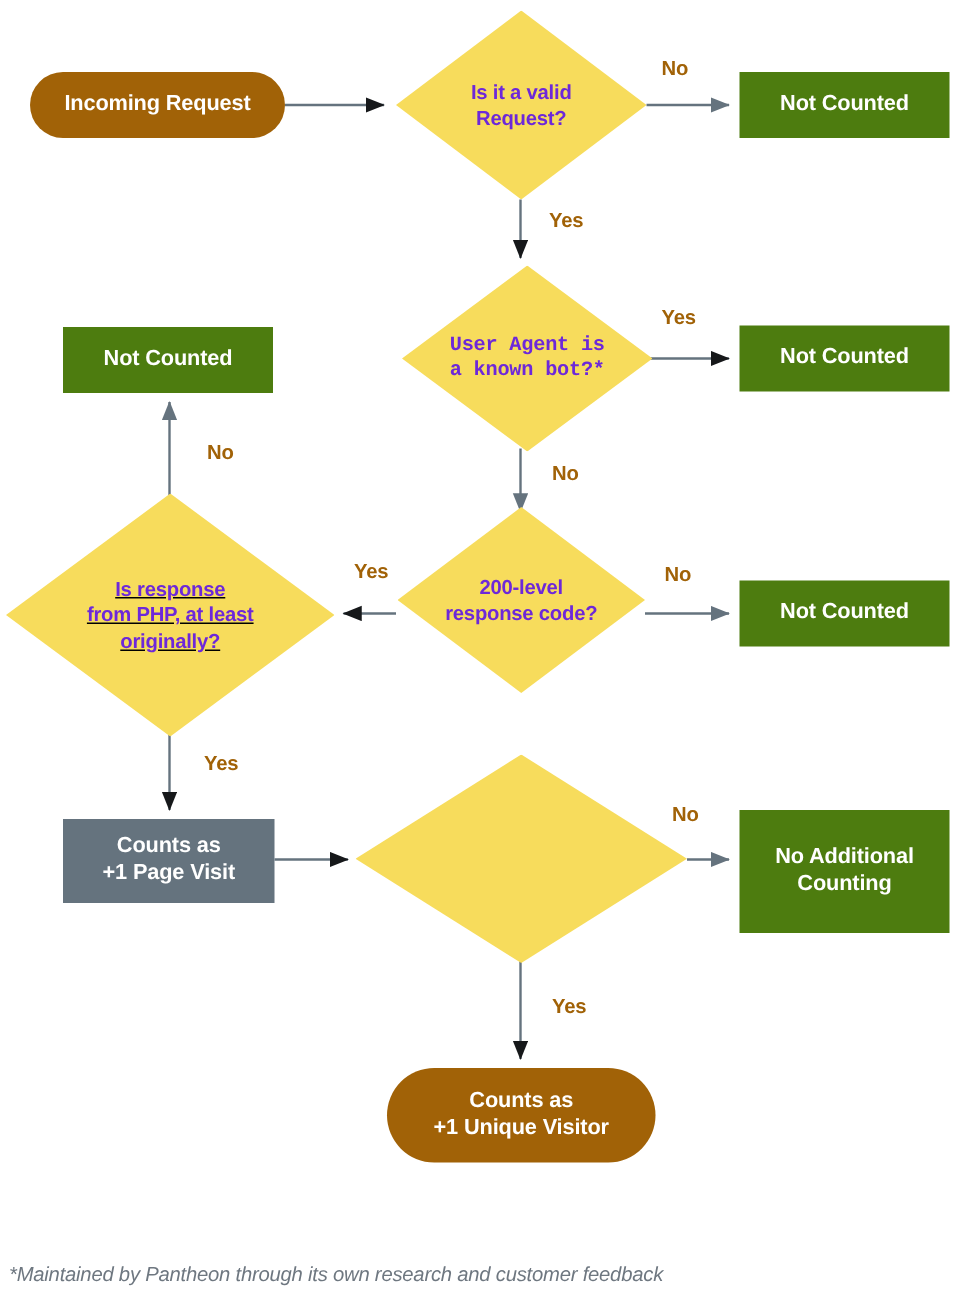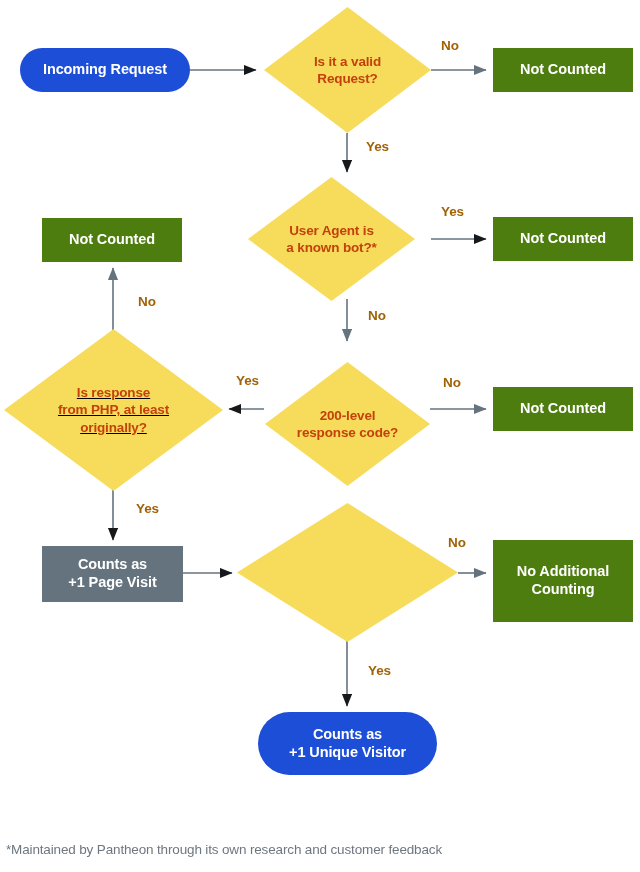--- a/index.html
+++ b/index.html
@@ -36,21 +36,21 @@
     z-index: 3;
   }
   .node .node-label {
     display: block;
     white-space: pre-line;
     line-height: 1.22;
   }
 
   
   .pill {
-    background: #1d4ed8;
+    background: #a16207;
     border-radius: 999px;
     color: #ffffff;
     font-weight: bold;
     font-size: 14.5px;
     letter-spacing: -0.1px;
   }
 
   
   .proc {
     background: #65737E;
@@ -78,21 +78,21 @@
     left: 0; top: 0;
     width: 100%;
     height: 100%;
     background: #F7DC5C;
     clip-path: polygon(50% 0%, 100% 50%, 50% 100%, 0% 50%);
     z-index: 0;
   }
   .diamond .node-label {
     position: relative;
     z-index: 1;
-    color: #c2410c;
+    color: #6d28d9;
     font-weight: bold;
     font-size: 13.5px;
     letter-spacing: -0.15px;
     line-height: 1.28;
     padding: 0 6px;
   }
 
   
   .edge-label {
     position: absolute;
@@ -104,20 +104,21 @@
     z-index: 4;
   }
 
   
   .footnote {
     position: absolute;
     left: 6px;
     top: 842px;
     color: #6E7780;
     font-size: 13.5px;
+    font-style: italic;
     letter-spacing: -0.15px;
     white-space: nowrap;
     z-index: 4;
   }
 </style>
 </head>
 <body>
 
 <svg id="flow-canvas" viewBox="0 0 640 872" aria-hidden="true">
   <defs>
@@ -168,38 +169,38 @@
 </div>
 
 <div class="node stop" style="left:493px; top:48px; width:140px; height:44px;">
   <span class="node-label">Not Counted</span>
 </div>
 
 <div class="node stop" style="left:42px; top:218px; width:140px; height:44px;">
   <span class="node-label">Not Counted</span>
 </div>
 
-<div class="node diamond" style="left:248px; top:177px; width:167px; height:124px;">
+<div class="node diamond" style="left:268px; top:177px; width:167px; height:124px;font-family:Liberation Mono, monospace;">
   <span class="dia-shape"></span>
   <span class="node-label">User Agent is
 a known bot?*</span>
 </div>
 
 <div class="node stop" style="left:493px; top:217px; width:140px; height:44px;">
   <span class="node-label">Not Counted</span>
 </div>
 
 <div class="node diamond" style="left:4px; top:329px; width:219px; height:162px;text-decoration:underline;">
   <span class="dia-shape"></span>
   <span class="node-label">Is response
 from PHP, at least
 originally?</span>
 </div>
 
-<div class="node diamond" style="left:265px; top:362px; width:165px; height:124px;">
+<div class="node diamond" style="left:265px; top:338px; width:165px; height:124px;">
   <span class="dia-shape"></span>
   <span class="node-label">200-level
 response code?</span>
 </div>
 
 <div class="node stop" style="left:493px; top:387px; width:140px; height:44px;">
   <span class="node-label">Not Counted</span>
 </div>
 
 <div class="node proc" style="left:42px; top:546px; width:141px; height:56px;">

